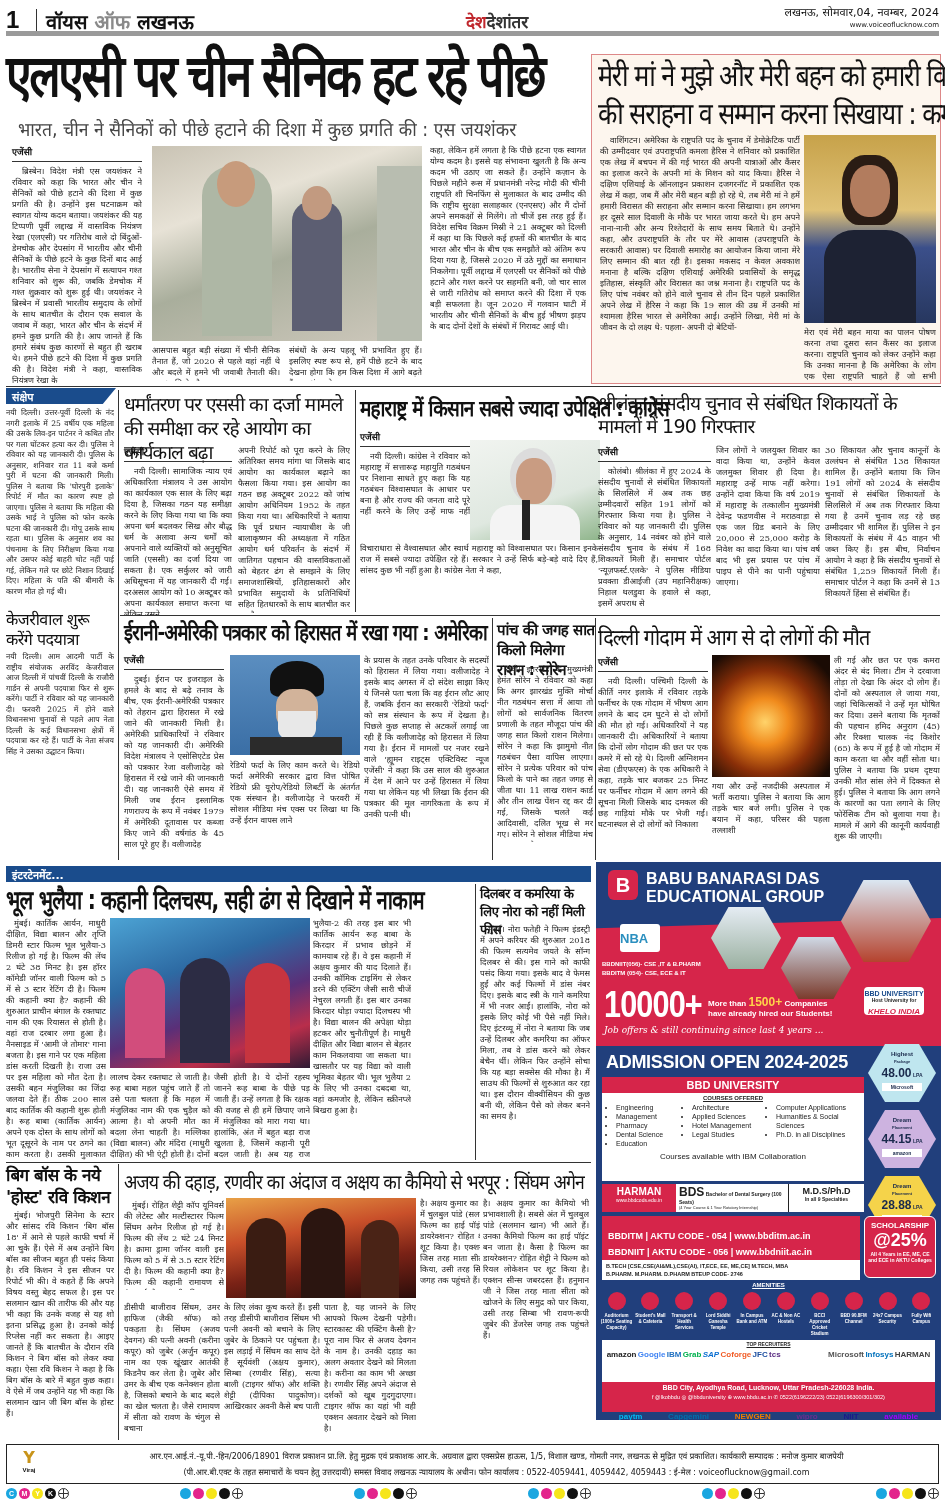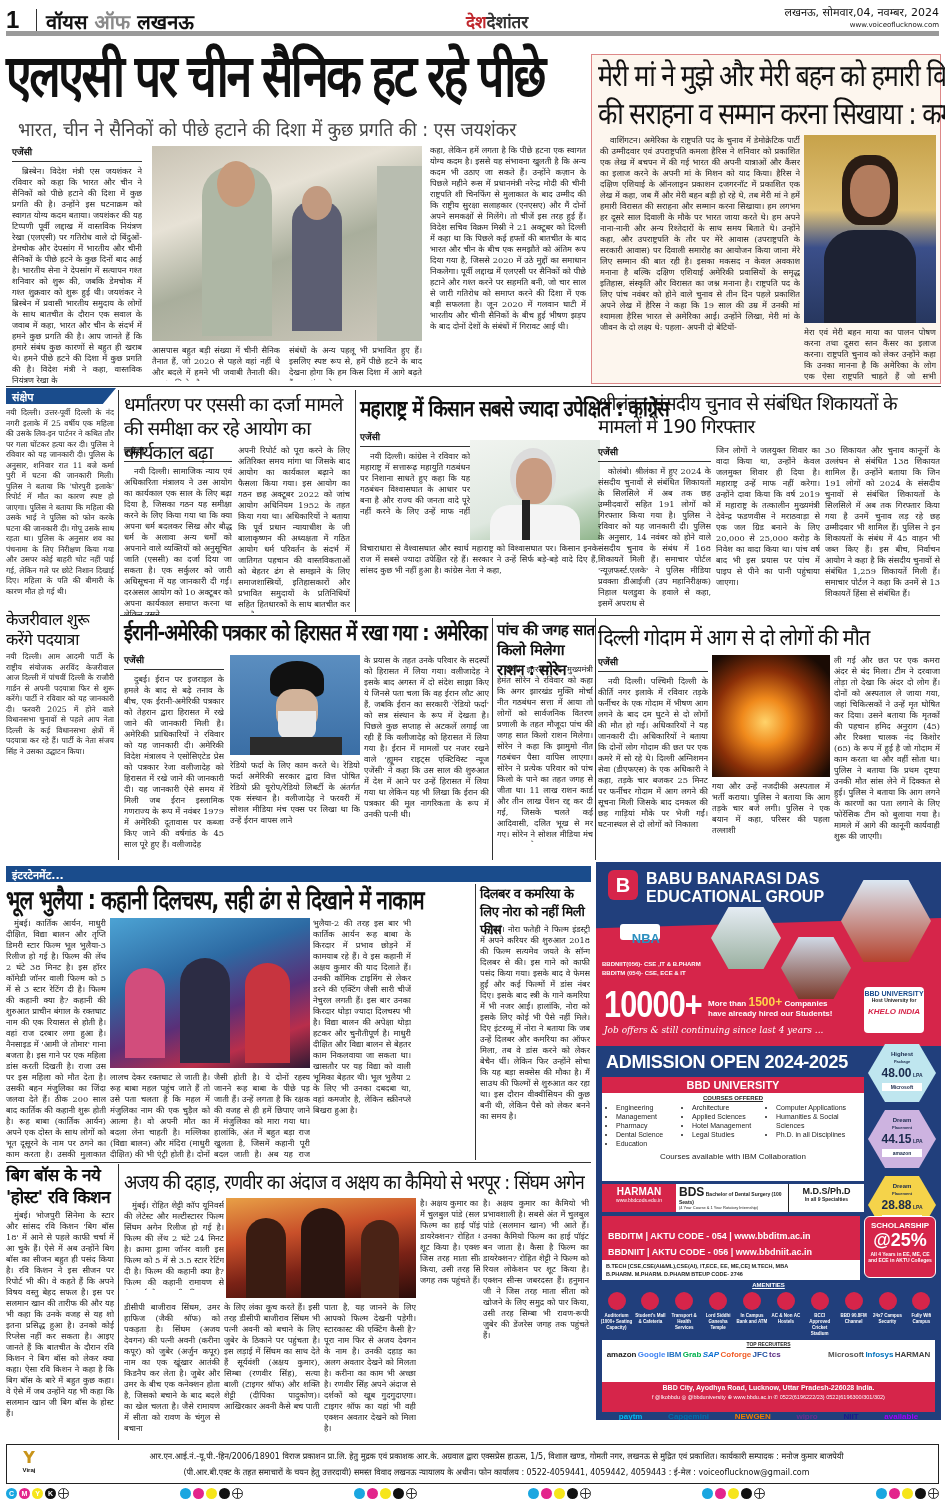--- a/index.html
+++ b/index.html
@@ -202,32 +202,32 @@
   <div class="abs ad-red" style="left:12px;top:8px;width:30px;height:30px;border-radius:6px;font:bold 20px 'Liberation Sans',sans-serif;text-align:center;line-height:30px">B</div>
   <div class="abs ad-title" style="left:50px;top:8px">
     <div>BABU BANARASI DAS</div>
     <div>EDUCATIONAL GROUP</div>
   </div>
 
   <div class="abs ad-red" style="left:0;top:56px;width:345px;height:128px;clip-path:polygon(0 8%,100% 0,100% 100%,0 100%)"></div>
   <div class="abs hex" style="left:115px;top:45px;width:70px;height:62px;background:linear-gradient(180deg,#e5ecf3,#9ab0a0)"></div>
   <div class="abs hex" style="left:185px;top:75px;width:70px;height:62px;background:linear-gradient(180deg,#cfd9e6,#7b3b2c)"></div>
   <div class="abs hex" style="left:245px;top:18px;width:90px;height:82px;background:linear-gradient(180deg,#dbe7f2,#b5432e)"></div>
-  <div class="abs ad-white" style="left:24px;top:62px;width:40px;height:16px;border-radius:3px;font:bold 13px 'Liberation Sans',sans-serif;color:#2b8fbf;text-align:right;line-height:30px">NBA</div>
+  <div class="abs ad-white" style="left:24px;top:62px;width:40px;height:28px;border-radius:3px;font:bold 13px 'Liberation Sans',sans-serif;color:#2b8fbf;text-align:left;line-height:30px">NBA</div>
   <div class="abs" style="left:6px;top:98px;font:bold 6px 'Liberation Sans',sans-serif;color:#fff;line-height:9px">
     <div>BBDNIIT(056)- CSE ,IT &amp; B.PHARM</div>
     <div>BBDITM (054)- CSE, ECE &amp; IT</div>
   </div>
   <div class="abs" style="left:8px;top:122px;font:bold 36px 'Liberation Sans',sans-serif;color:#fff;letter-spacing:-1px;transform:scaleX(0.85);transform-origin:left">10000+</div>
   <div class="abs" style="left:112px;top:135px;font:bold 8px 'Liberation Sans',sans-serif;color:#fff;line-height:10px">
     <div><span>More than</span> <span style="color:#ffd34a;font-size:12px">1500+</span> <span>Companies</span></div>
     <div>have already hired our Students!</div>
   </div>
   <div class="abs" style="left:8px;top:163px;font:italic 9px 'DejaVu Serif',serif;color:#fff">Job offers &amp; still continuing since last 4 years ...</div>
-  <div class="abs ad-white" style="left:268px;top:125px;width:60px;height:46px;border-radius:4px;text-align:center;font:bold 6px 'Liberation Sans',sans-serif;padding-top:3px">
+  <div class="abs ad-white" style="left:268px;top:125px;width:60px;height:28px;border-radius:4px;text-align:center;font:bold 6px 'Liberation Sans',sans-serif;padding-top:3px">
     <div style="color:#1a4c8c;font-size:7px">BBD UNIVERSITY</div>
     <div style="font-size:5px">Host University for</div>
     <div style="color:#d6254a;font-size:8px;font-style:italic;margin-top:4px">KHELO INDIA</div>
   </div>
 
   <div class="abs" style="left:10px;top:190px;font:bold 18px 'Liberation Sans',sans-serif;color:#fff;letter-spacing:-0.3px">ADMISSION OPEN 2024-2025</div>
   <div class="abs ad-white" style="left:6px;top:215px;width:262px;height:104px">
     <div class="ad-red" style="height:16px;font:bold 11px 'Liberation Sans',sans-serif;text-align:center;line-height:16px">BBD UNIVERSITY</div>
     <div style="text-align:center;font:bold 6px 'Liberation Sans',sans-serif;text-decoration:underline;margin-top:2px">COURSES OFFERED</div>
     <div style="display:flex;gap:4px;padding:2px 6px;font:7px 'Liberation Sans',sans-serif;line-height:9px">

